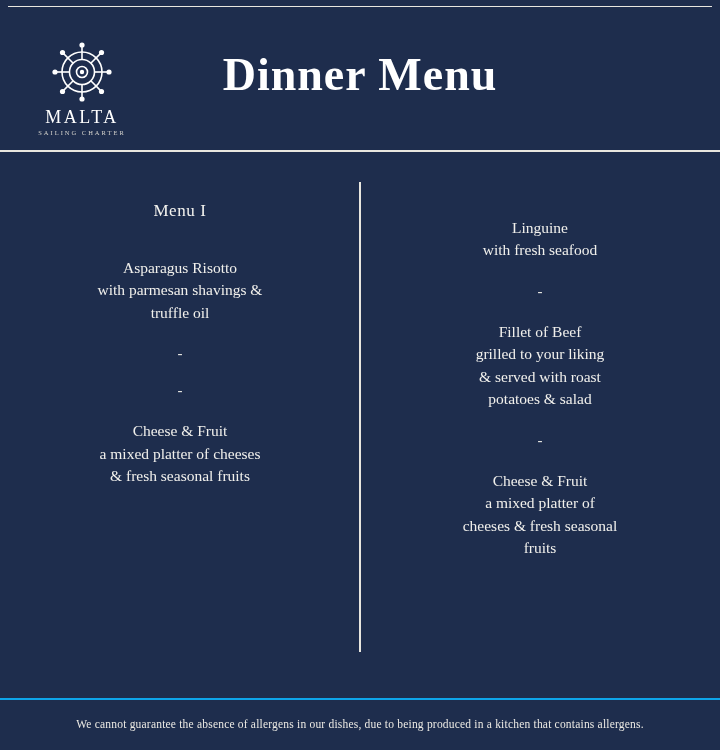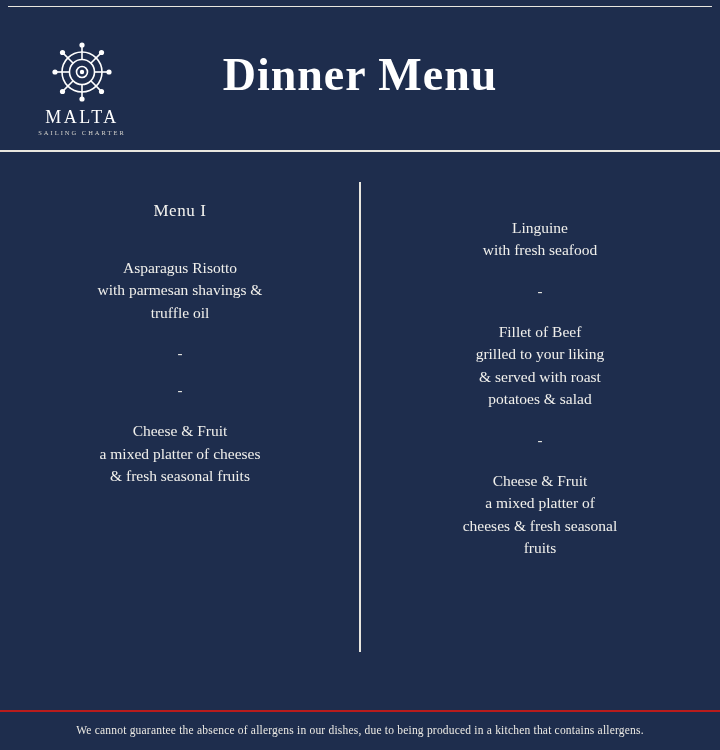--- a/index.html
+++ b/index.html
@@ -120,22 +120,22 @@
     background: #e8e6df;
     transform: translateX(-1px);
   }
 
   
   .footer {
     position: absolute;
     left: 0;
     bottom: 0;
     width: 720px;
-    height: 40px;
-    border-top: 2px solid #b91c1c;
+    height: 52px;
+    border-top: 2px solid #0ea5e9;
     box-sizing: border-box;
     display: flex;
     flex-direction: column;
     align-items: center;
     justify-content: center;
     text-align: center;
   }
   .footer-line {
     font-size: 11.5px;
     letter-spacing: 0.2px;

